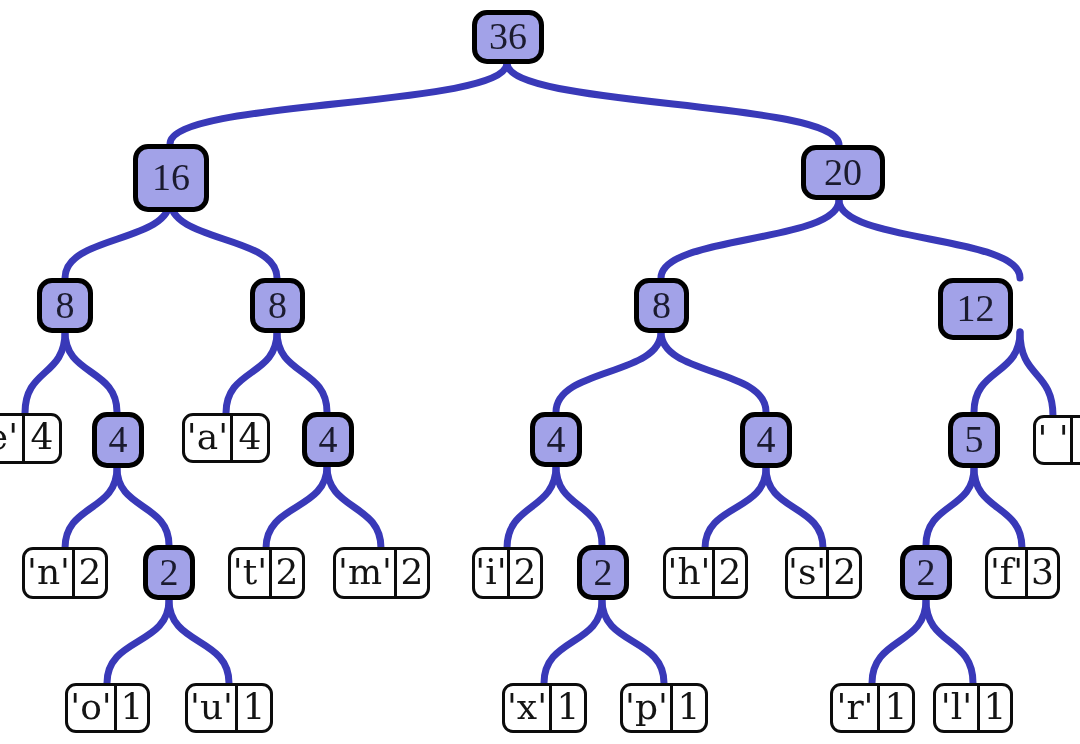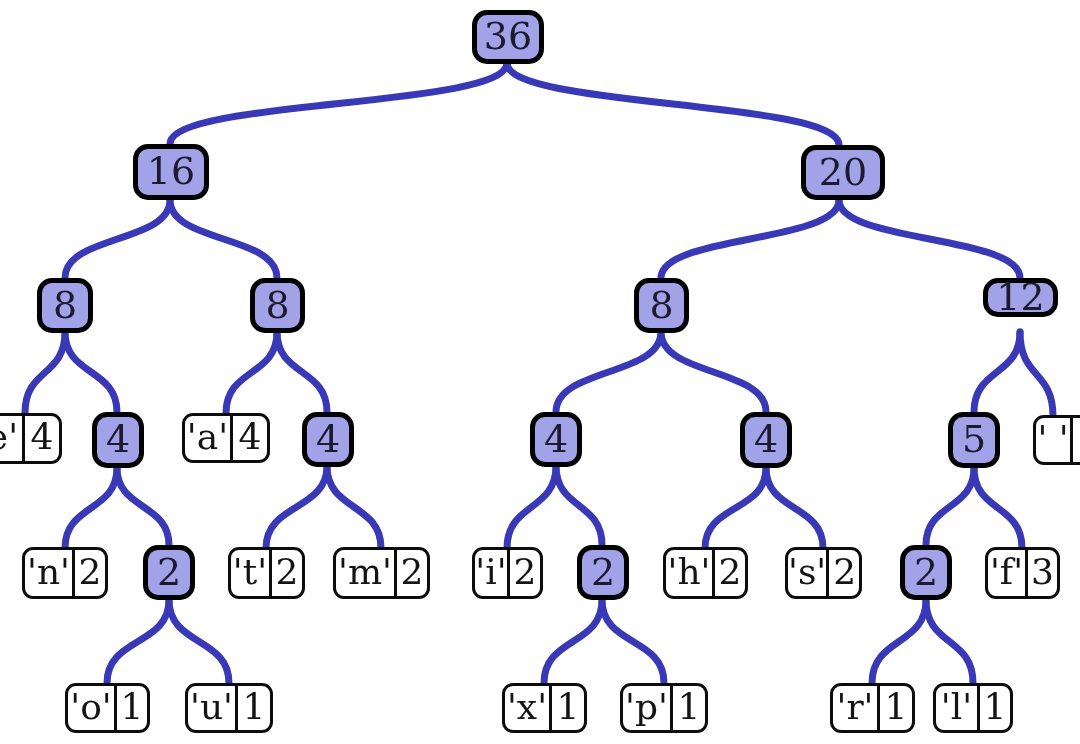--- a/index.html
+++ b/index.html
@@ -9,21 +9,21 @@
   }
   svg.edges { position:absolute; left:0; top:0; z-index:1; }
   svg.edges path {
     fill:none; stroke:var(--edge-color,#3939b8); stroke-width:7; stroke-linecap:round;
   }
   .inode {
     position:absolute; box-sizing:border-box; z-index:2;
     background:var(--internal-fill,#a2a2e8);
     border:5px solid #000; border-radius:15px;
     display:flex; align-items:center; justify-content:center;
-    font-size:38px; color:#1b1b2f; line-height:1; padding-bottom:2px;
+    font-size:38px; color:#1b1b2f; line-height:1; padding-bottom:2px;font-family:Liberation Serif, serif;
   }
   .leaf {
     position:absolute; box-sizing:border-box; z-index:2;
     background:#ffffff; border:3px solid #0c0c0c; border-radius:11px;
     display:flex; overflow:hidden;
     font-size:36px; color:#141414; line-height:1;
   }
   .leaf .char {
     flex:1 1 auto; display:flex; align-items:center; justify-content:center;
     padding-bottom:3px;
@@ -63,26 +63,26 @@
   <path d="M974,468 C974,512 1022,504 1022,548"></path>
   <path d="M169,600 C169,646 107,637 107,683"></path>
   <path d="M169,600 C169,646 229,637 229,683"></path>
   <path d="M602,600 C602,646 544,637 544,683"></path>
   <path d="M602,600 C602,646 664,637 664,683"></path>
   <path d="M926,600 C926,646 872,637 872,683"></path>
   <path d="M926,600 C926,646 973,637 973,683"></path>
 </svg>
 
 <div class="inode" style="left:472px;top:10px;width:72px;height:54px">36</div>
-<div class="inode" style="left:133px;top:144px;width:76px;height:56px">16</div>
+<div class="inode" style="left:133px;top:144px;width:76px;height:68px">16</div>
 <div class="inode" style="left:801px;top:145px;width:84px;height:55px">20</div>
 <div class="inode" style="left:37px;top:278px;width:56px;height:55px">8</div>
 <div class="inode" style="left:250px;top:278px;width:55px;height:55px">8</div>
 <div class="inode" style="left:634px;top:278px;width:55px;height:55px">8</div>
-<div class="inode" style="left:983px;top:278px;width:75px;height:39px">12</div>
+<div class="inode" style="left:938px;top:278px;width:75px;height:62px">12</div>
 <div class="inode" style="left:92px;top:412px;width:52px;height:56px">4</div>
 <div class="inode" style="left:302px;top:412px;width:52px;height:55px">4</div>
 <div class="inode" style="left:530px;top:412px;width:52px;height:55px">4</div>
 <div class="inode" style="left:740px;top:412px;width:52px;height:56px">4</div>
 <div class="inode" style="left:948px;top:412px;width:52px;height:56px">5</div>
 <div class="inode" style="left:143px;top:545px;width:52px;height:55px">2</div>
 <div class="inode" style="left:577px;top:545px;width:52px;height:55px">2</div>
 <div class="inode" style="left:900px;top:545px;width:52px;height:55px">2</div>
 
 <div class="leaf" style="left:-30px;top:413px;width:92px;height:51px">

